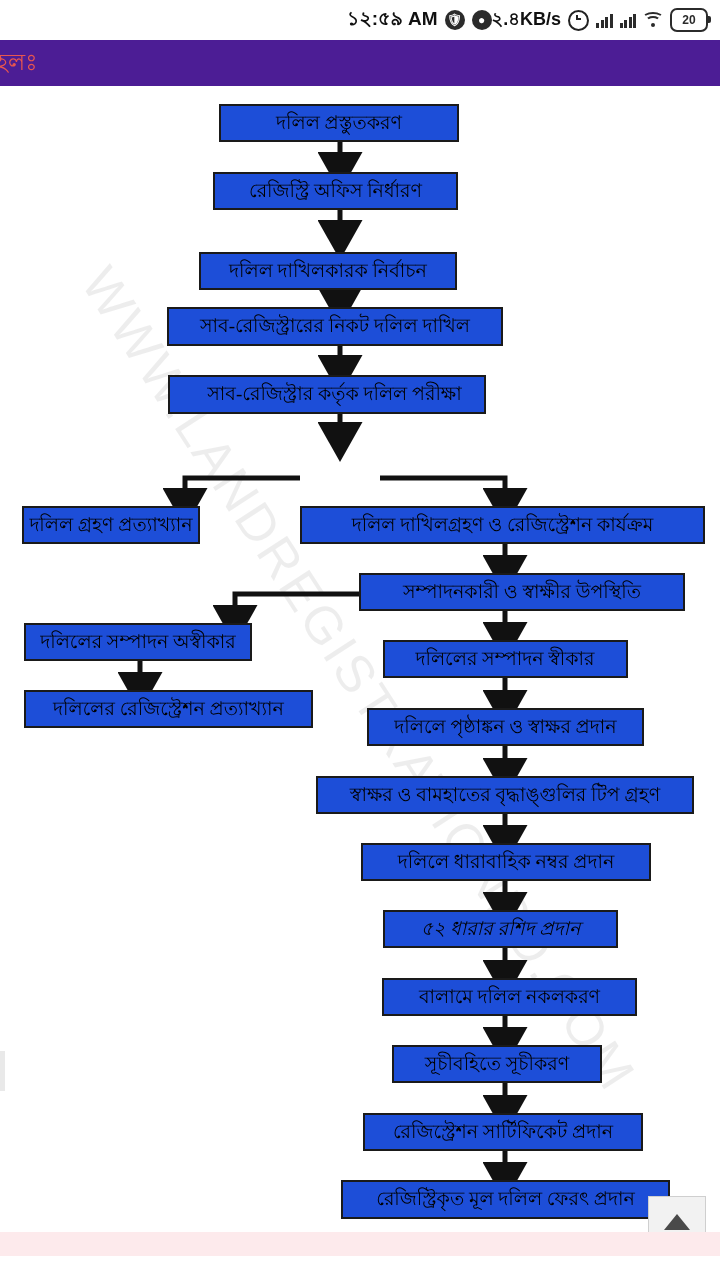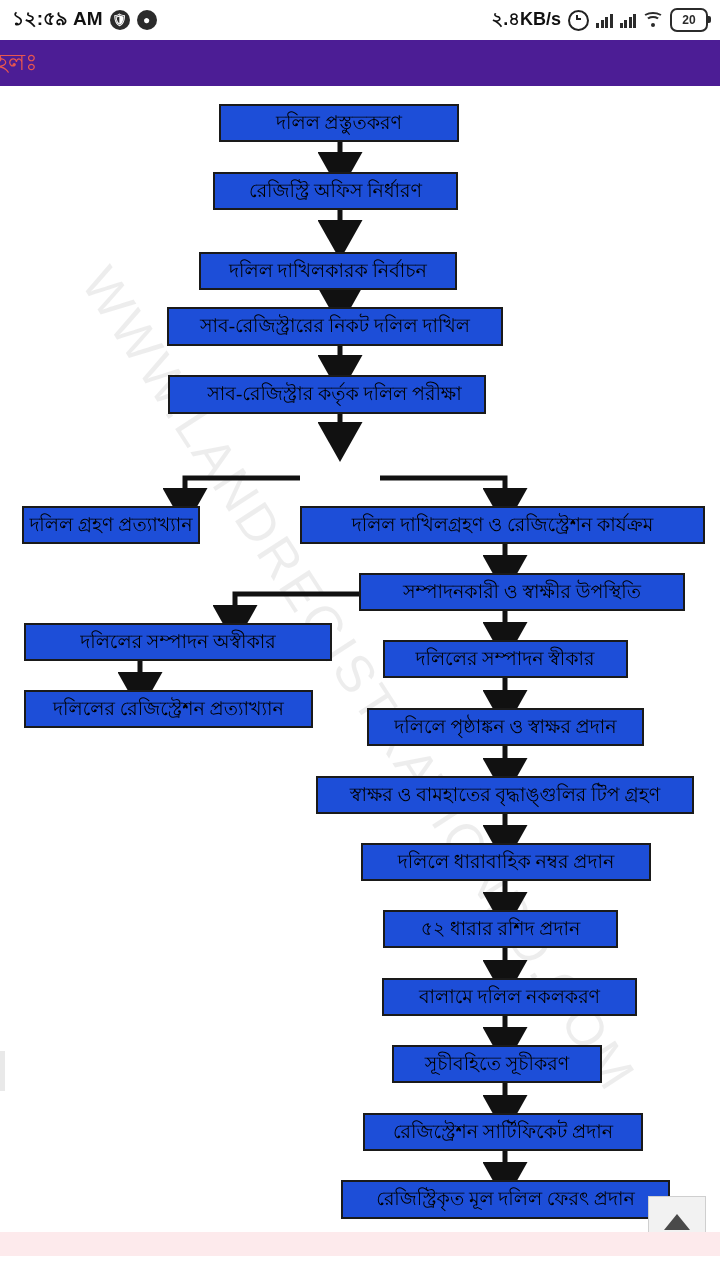--- a/index.html
+++ b/index.html
@@ -14,21 +14,21 @@
     font-family: "Liberation Sans", sans-serif;
     position: relative;
   }
 
   
   .statusbar {
     height: 40px;
     background: #ffffff;
     display: flex;
     align-items: center;
-    justify-content: space-between;
+    justify-content: flex-end;
     padding: 0 12px;
     box-sizing: border-box;
     font-size: 19px;
     font-weight: bold;
     color: #111;
   }
   .sb-left, .sb-right {
     display: flex;
     align-items: center;
     gap: 7px;
@@ -277,33 +277,33 @@
     <div class="node" style="left:167px; top:221px; width:336px; height:39px;">সাব-রেজিস্ট্রারের নিকট দলিল দাখিল</div>
 
     <div class="node" style="left:168px; top:289px; width:318px; height:39px;padding-left:25px;">সাব-রেজিস্ট্রার কর্তৃক দলিল পরীক্ষা</div>
 
     <div class="node" style="left:22px; top:420px; width:178px; height:38px;">দলিল গ্রহণ প্রত্যাখ্যান</div>
 
     <div class="node" style="left:300px; top:420px; width:405px; height:38px;">দলিল দাখিলগ্রহণ ও রেজিস্ট্রেশন কার্যক্রম</div>
 
     <div class="node" style="left:359px; top:487px; width:326px; height:38px;">সম্পাদনকারী ও স্বাক্ষীর উপস্থিতি</div>
 
-    <div class="node" style="left:24px; top:537px; width:308px; height:38px;">দলিলের সম্পাদন অস্বীকার</div>
+    <div class="node" style="left:24px; top:537px; width:228px; height:38px;">দলিলের সম্পাদন অস্বীকার</div>
 
     <div class="node" style="left:383px; top:554px; width:245px; height:38px;padding-left:9px;">দলিলের সম্পাদন স্বীকার</div>
 
     <div class="node" style="left:24px; top:604px; width:289px; height:38px;">দলিলের রেজিস্ট্রেশন প্রত্যাখ্যান</div>
 
     <div class="node" style="left:367px; top:622px; width:277px; height:38px;">দলিলে পৃষ্ঠাঙ্কন ও স্বাক্ষর প্রদান</div>
 
     <div class="node" style="left:316px; top:690px; width:378px; height:38px;">স্বাক্ষর ও বামহাতের বৃদ্ধাঙ্গুলির টিপ গ্রহণ</div>
 
     <div class="node" style="left:361px; top:757px; width:290px; height:38px;">দলিলে ধারাবাহিক নম্বর প্রদান</div>
 
-    <div class="node" style="left:383px; top:824px; width:235px; height:38px;">৫২ ধারার রশিদ প্রদান</div>
+    <div class="node" style="left:383px; top:824px; width:235px; height:38px;font-style:italic;">৫২ ধারার রশিদ প্রদান</div>
 
     <div class="node" style="left:382px; top:892px; width:255px; height:38px;">বালামে দলিল নকলকরণ</div>
 
     <div class="node" style="left:392px; top:959px; width:210px; height:38px;">সূচীবহিতে সূচীকরণ</div>
 
     <div class="node" style="left:363px; top:1027px; width:280px; height:38px;">রেজিস্ট্রেশন সার্টিফিকেট প্রদান</div>
 
     <div class="node" style="left:341px; top:1094px; width:329px; height:39px;">রেজিস্ট্রিকৃত মূল দলিল ফেরৎ প্রদান</div>
 
   </div>

